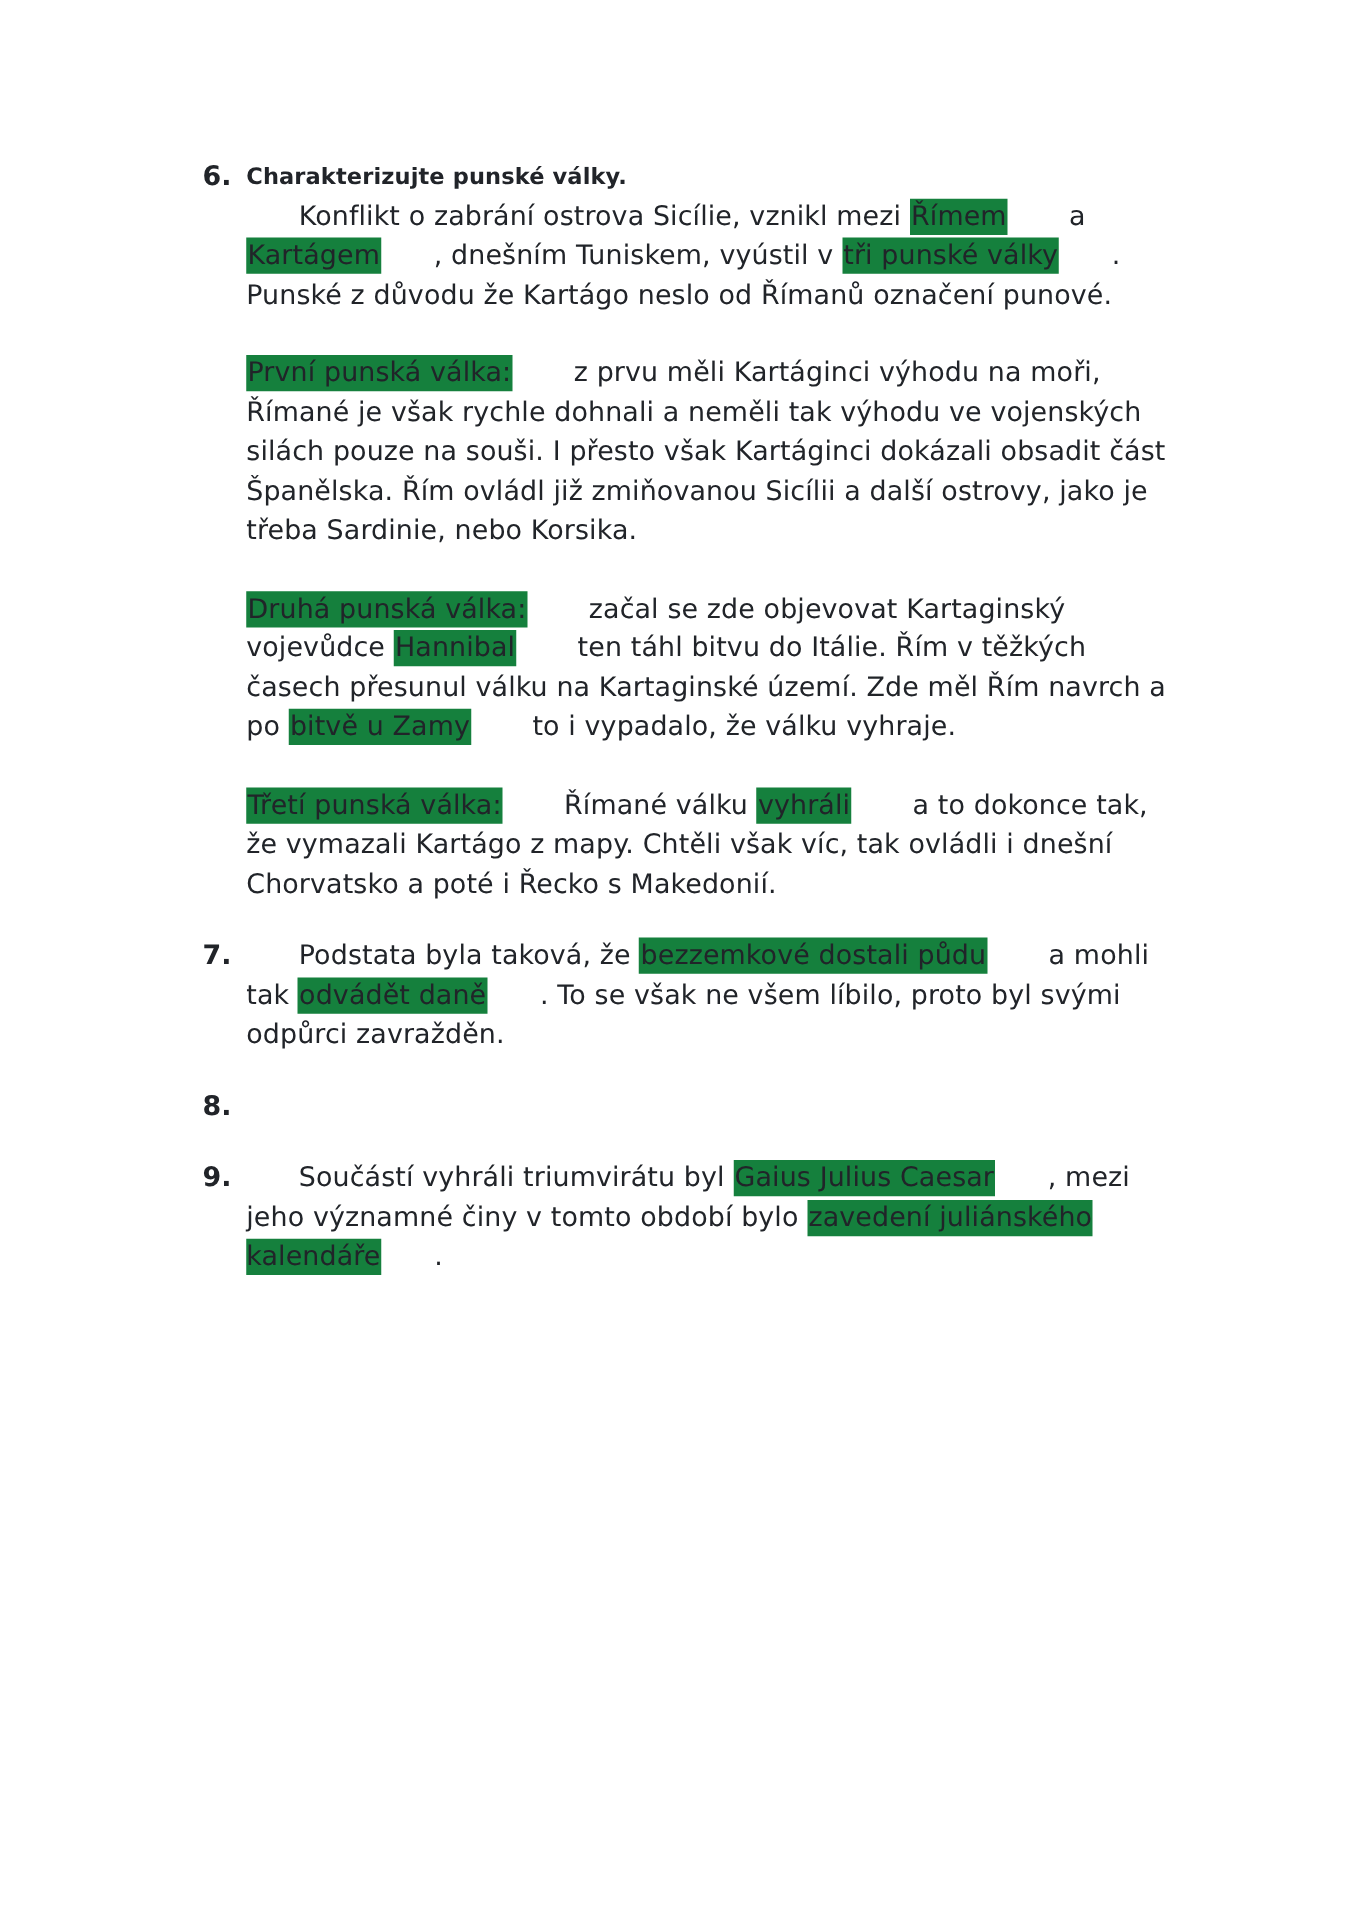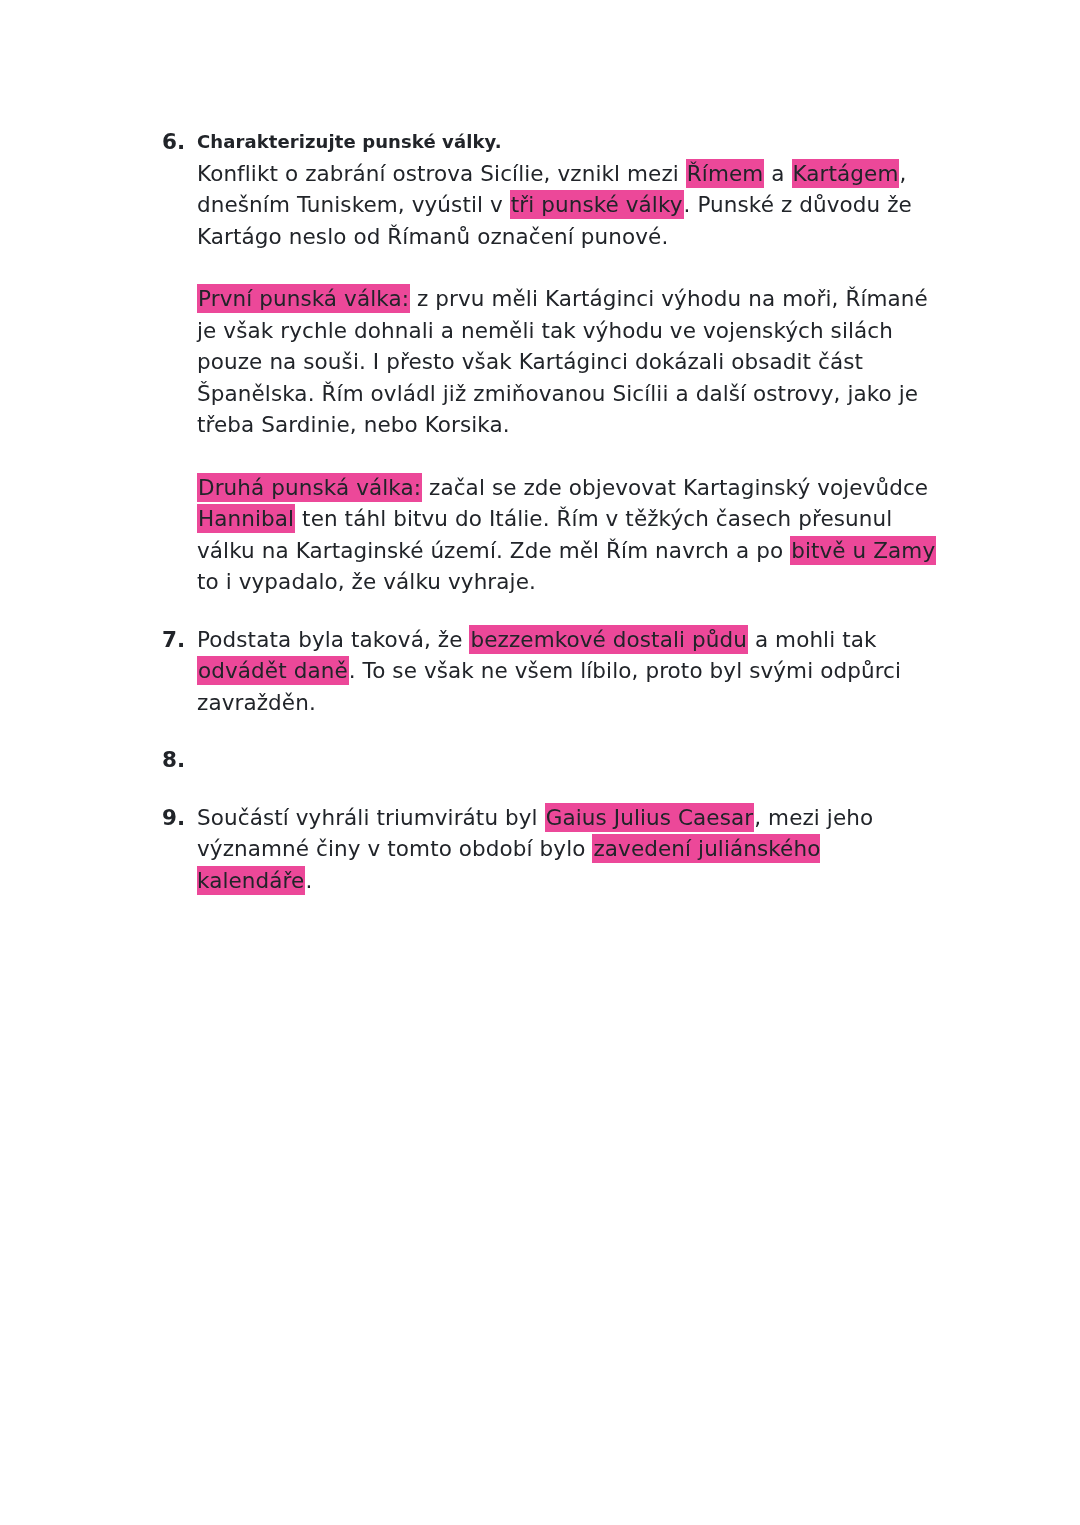--- a/index.html
+++ b/index.html
@@ -51,38 +51,39 @@
   }
   p.answer {
     margin: 0 0 31px 0;
     font-size: 21.5px;
     line-height: 31.5px;
     font-weight: 400;
     letter-spacing: 0.1px;
   }
   p.answer:last-child { margin-bottom: 0; }
   mark.hl {
-    background-color: #ec4899;
+    background-color: #15803d;
     color: inherit;
     padding: 2px 1px;
   }
-  span.seg { background: transparent; }
+  span.seg { background: transparent; margin-left: 42px; }
 </style>
 </head>
 <body>
 
 <main class="page">
   <ol class="qa-list" id="questions">
       <li class="question">
         <span class="qnum">6.</span>
         <div class="qbody">
           <h2 class="qtitle">Charakterizujte punské války.</h2>
           <p class="answer"><span class="seg">Konflikt o zabrání ostrova Sicílie, vznikl mezi </span><mark class="hl">Římem</mark><span class="seg"> a </span><mark class="hl">Kartágem</mark><span class="seg">, dnešním Tuniskem, vyústil v </span><mark class="hl">tři punské války</mark><span class="seg">. Punské z důvodu že Kartágo neslo od Římanů označení punové.</span></p>
           <p class="answer"><mark class="hl">První punská válka:</mark><span class="seg"> z prvu měli Kartáginci výhodu na moři, Římané je však rychle dohnali a neměli tak výhodu ve vojenských silách pouze na souši. I přesto však Kartáginci dokázali obsadit část Španělska. Řím ovládl již zmiňovanou Sicílii a další ostrovy, jako je třeba Sardinie, nebo Korsika.</span></p>
           <p class="answer"><mark class="hl">Druhá punská válka:</mark><span class="seg"> začal se zde objevovat Kartaginský vojevůdce </span><mark class="hl">Hannibal</mark><span class="seg"> ten táhl bitvu do Itálie. Řím v těžkých časech přesunul válku na Kartaginské území. Zde měl Řím navrch a po </span><mark class="hl">bitvě u  Zamy</mark><span class="seg"> to i vypadalo, že válku vyhraje.</span></p>
+          <p class="answer"><mark class="hl">Třetí punská válka:</mark><span class="seg"> Římané válku </span><mark class="hl">vyhráli</mark><span class="seg"> a to dokonce tak, že vymazali Kartágo z mapy. Chtěli však víc, tak ovládli i dnešní Chorvatsko a poté i Řecko s Makedonií.</span></p>
         </div>
       </li>
       <li class="question">
         <span class="qnum">7.</span>
         <div class="qbody">
           <p class="answer"><span class="seg">Podstata byla taková, že </span><mark class="hl">bezzemkové dostali půdu</mark><span class="seg"> a mohli tak </span><mark class="hl">odvádět daně</mark><span class="seg">. To se však ne všem líbilo, proto byl svými odpůrci zavražděn.</span></p>
         </div>
       </li>
       <li class="question">
         <span class="qnum">8.</span>

